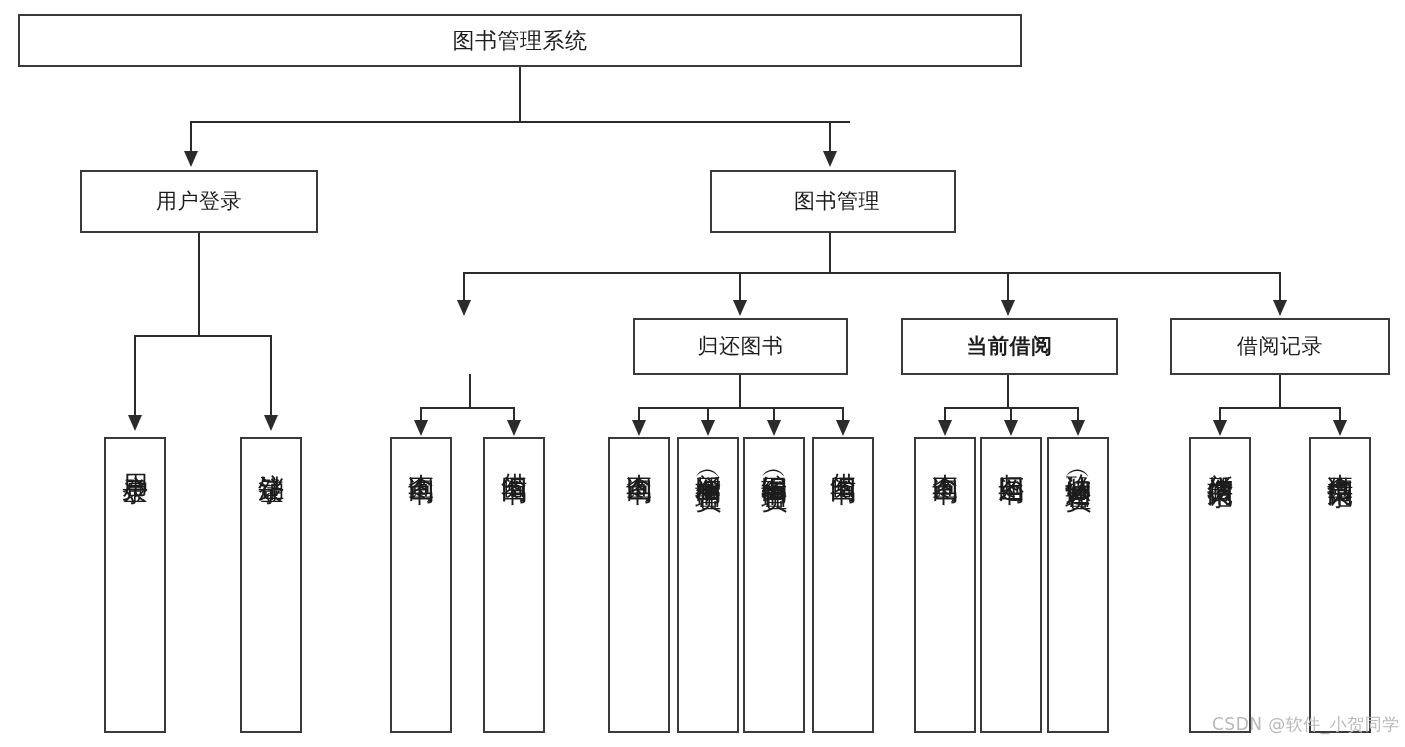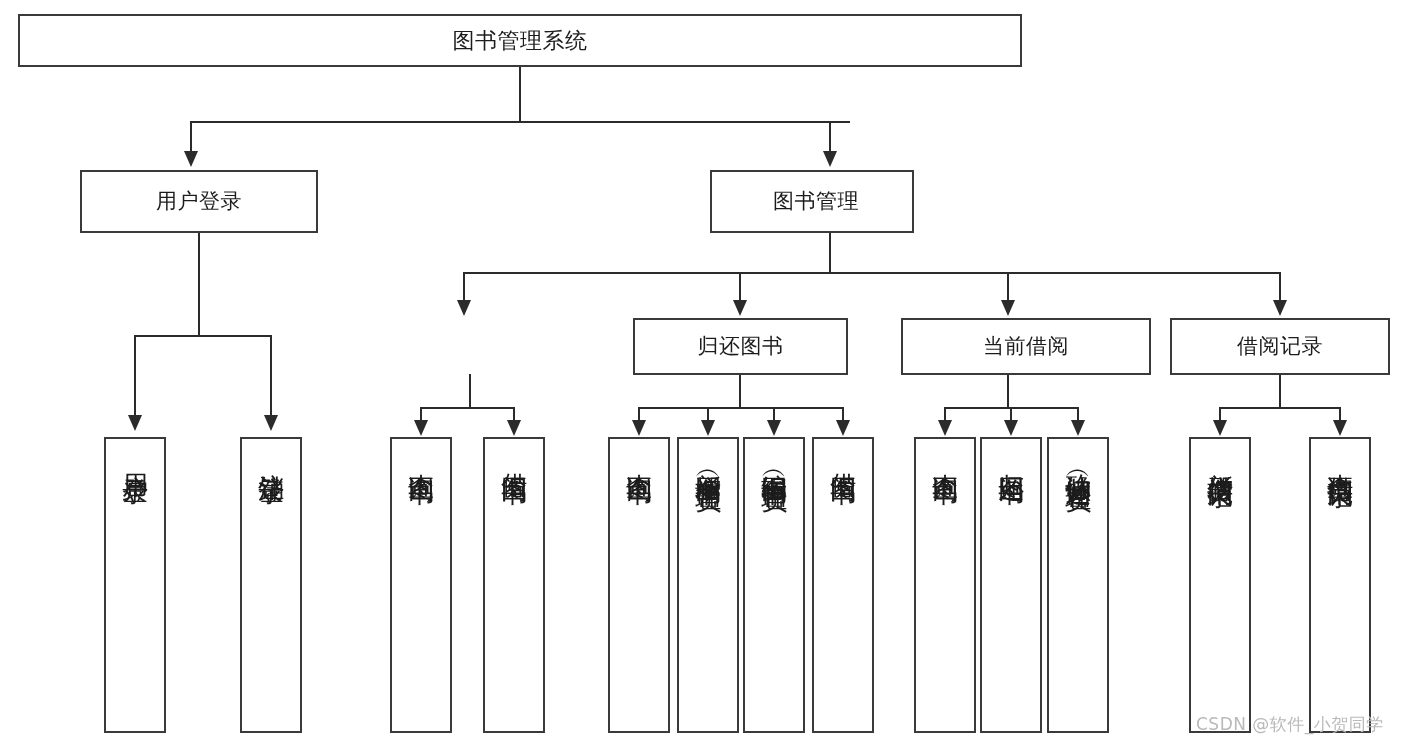--- a/index.html
+++ b/index.html
@@ -66,20 +66,21 @@
     border-top:16px solid #2b2b2b;
   }
   
   #watermark{
     position:absolute;
     font-size:17px;
     color:#b9b9b9;
     white-space:nowrap;
     letter-spacing:0.5px;
     pointer-events:none;
+    margin-left:16px;
   }
 </style>
 </head>
 <body>
 
 <div id="canvas">
 
   <div class="ln v" style="left:519px;top:66px;height:56px;"></div>
 
   <div class="ln h" style="left:190px;top:121px;width:660px;"></div>
@@ -142,28 +143,28 @@
   <div class="ln v" style="left:1339px;top:407px;height:16px;"></div>
   <div class="arrow" style="left:1333px;top:420px;"></div>
 
   <div class="node h root" style="left:18px;top:14px;width:1004px;height:53px;">
     <span class="label">图书管理系统</span>
   </div>
 
   <div class="node h" style="left:80px;top:170px;width:238px;height:63px;">
     <span class="label">用户登录</span>
   </div>
-  <div class="node h" style="left:710px;top:170px;width:204px;height:63px;padding-left:8px;">
+  <div class="node h" style="left:710px;top:170px;width:246px;height:63px;padding-left:8px;">
     <span class="label">图书管理</span>
   </div>
 
   <div class="node h" style="left:633px;top:318px;width:215px;height:57px;">
     <span class="label">归还图书</span>
   </div>
-  <div class="node h" style="left:901px;top:318px;width:250px;height:57px;">
+  <div class="node h" style="left:901px;top:318px;width:217px;height:57px;font-weight:bold;">
     <span class="label">当前借阅</span>
   </div>
   <div class="node h" style="left:1170px;top:318px;width:220px;height:57px;">
     <span class="label">借阅记录</span>
   </div>
 
   <div class="node v" style="left:104px;top:437px;width:62px;height:296px;">
     <span class="label">用户登录</span>
   </div>
   <div class="node v" style="left:240px;top:437px;width:62px;height:296px;">

